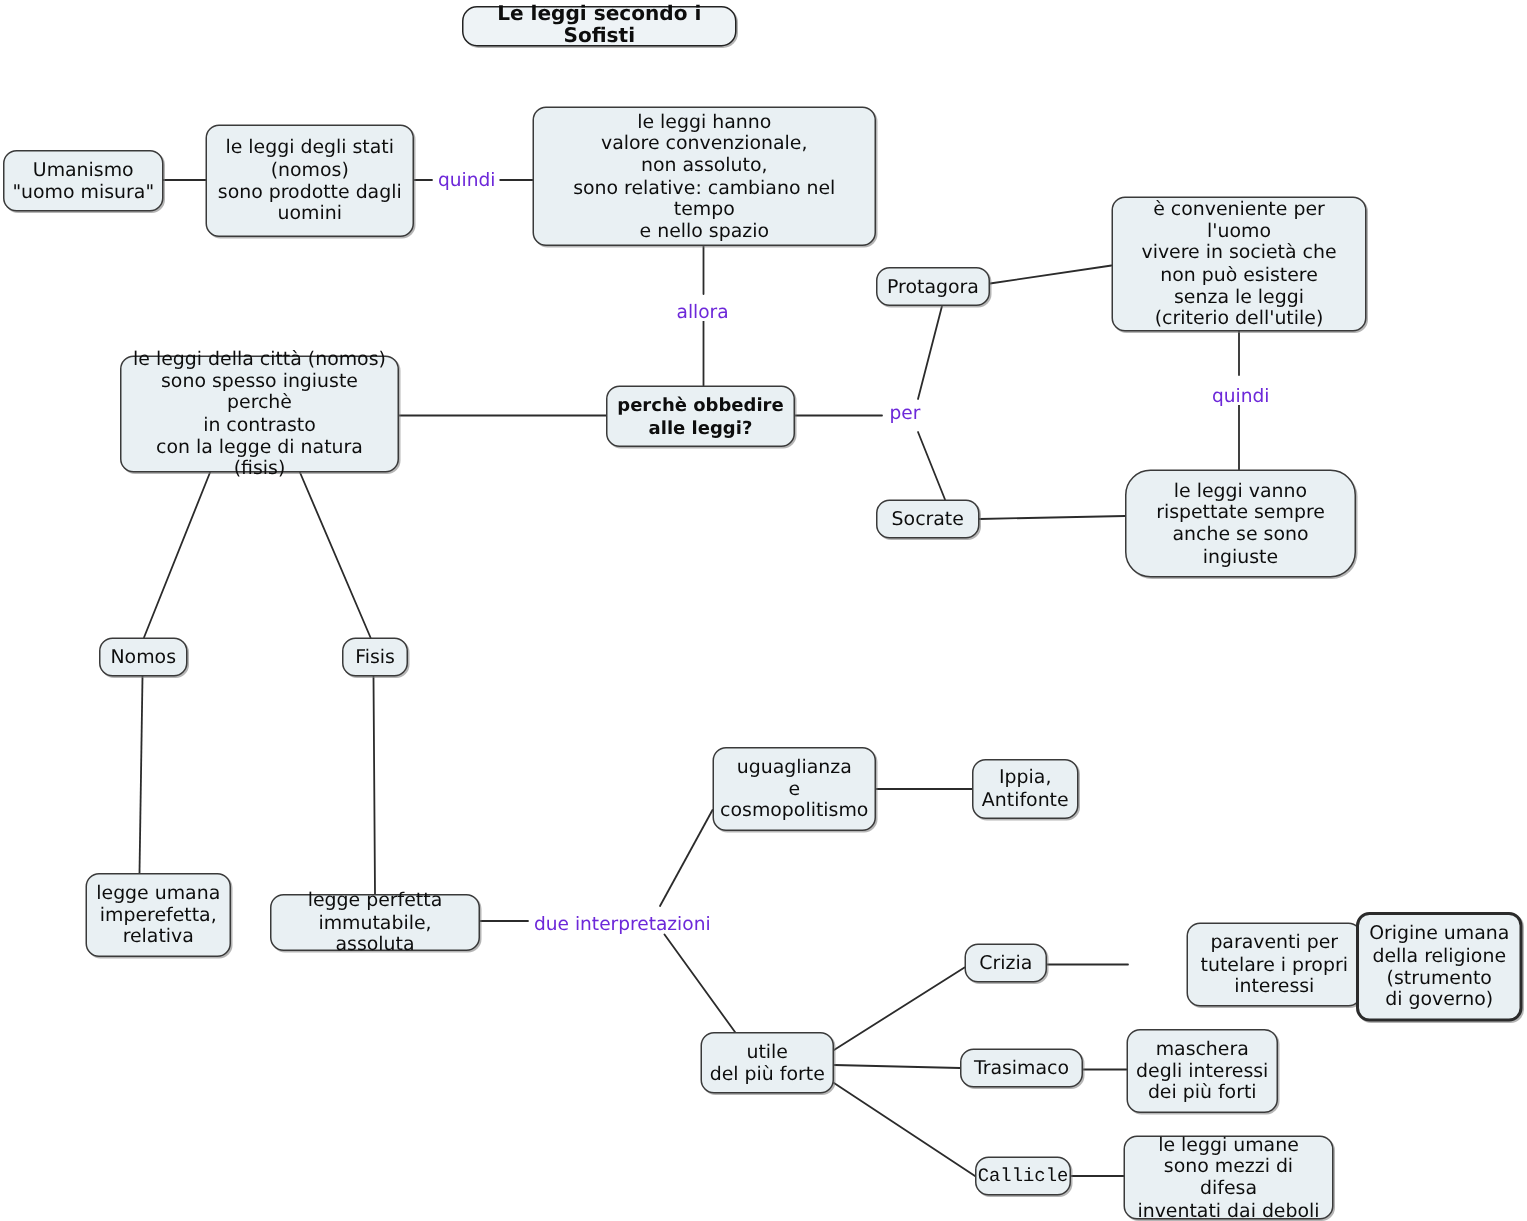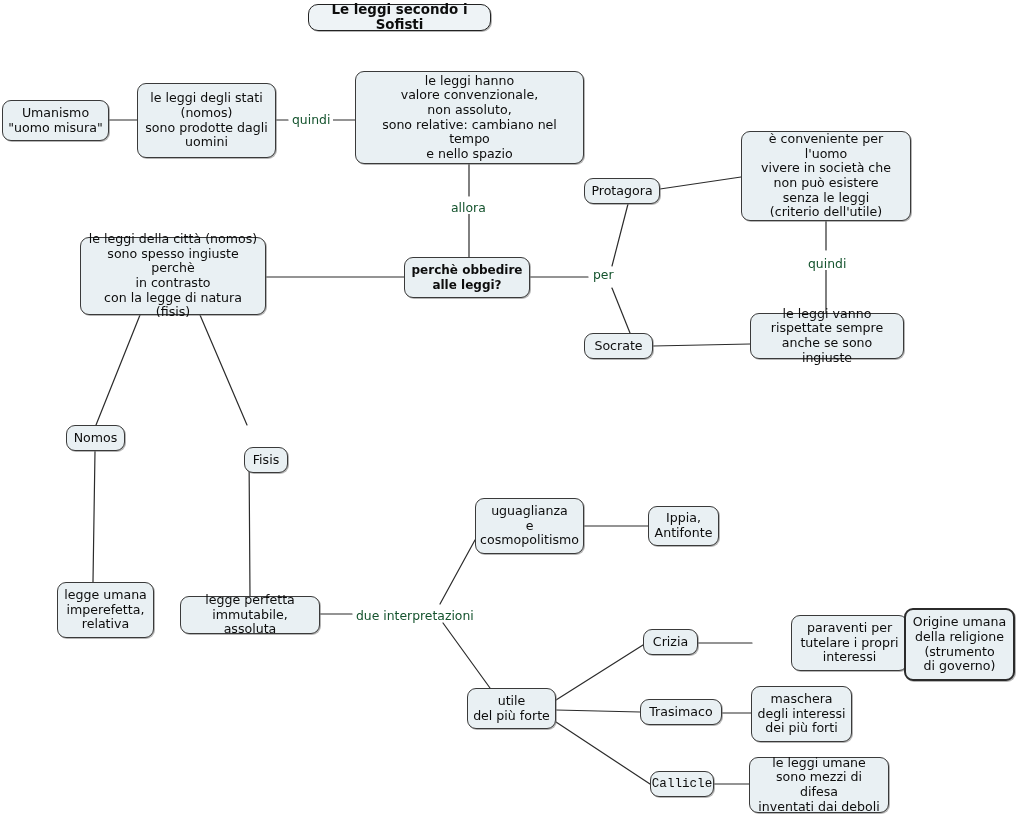--- a/index.html
+++ b/index.html
@@ -56,21 +56,21 @@
     font-weight: bold;
     font-size: 12px;
   }
   .node.thick {
     border: 2px solid #2b2b2b;
   }
   .edge-label {
     position: absolute;
     font-size: 12.4px;
     line-height: 13px;
-    color: #14532d;
+    color: #6d28d9;
     background: #ffffff;
     padding: 0 3px;
     white-space: nowrap;
     z-index: 6;
   }
 </style>
 </head>
 <body>
 
 <div id="canvas">
@@ -122,25 +122,25 @@
 con la legge di natura (fisis)</div>
     <div class="node bold" style="left: 404px; top: 257px; width: 126px; height: 41px;">perchè obbedire
 alle leggi?</div>
     <div class="node" style="left: 584px; top: 178px; width: 76px; height: 26px;">Protagora</div>
     <div class="node" style="left: 584px; top: 333px; width: 69px; height: 26px;">Socrate</div>
     <div class="node" style="left: 741px; top: 131px; width: 170px; height: 90px;">è conveniente per l'uomo
 vivere in società che
 non può esistere
 senza le leggi
 (criterio dell'utile)</div>
-    <div class="node" style="left: 750px; top: 313px; width: 154px; height: 46px;">le leggi vanno
+    <div class="node" style="left: 750px; top: 313px; width: 154px; height: 72px; border-radius: 17px;">le leggi vanno
 rispettate sempre
 anche se sono ingiuste</div>
     <div class="node" style="left: 66px; top: 425px; width: 59px; height: 26px;">Nomos</div>
-    <div class="node" style="left: 244px; top: 425px; width: 44px; height: 26px; margin-top: 22px;">Fisis</div>
+    <div class="node" style="left: 228px; top: 425px; width: 44px; height: 26px;">Fisis</div>
     <div class="node" style="left: 45px; top: 582px; width: 97px; height: 56px; margin-left: 12px;">legge umana
 imperefetta,
 relativa</div>
     <div class="node" style="left: 180px; top: 596px; width: 140px; height: 38px;">legge perfetta
 immutabile, assoluta</div>
     <div class="node" style="left: 475px; top: 498px; width: 109px; height: 56px;">uguaglianza
 e
 cosmopolitismo</div>
     <div class="node" style="left: 648px; top: 506px; width: 71px; height: 40px;">Ippia,
 Antifonte</div>

